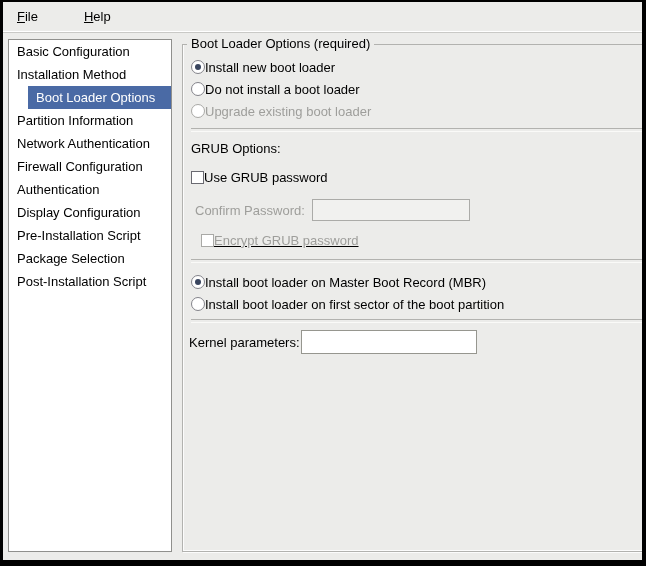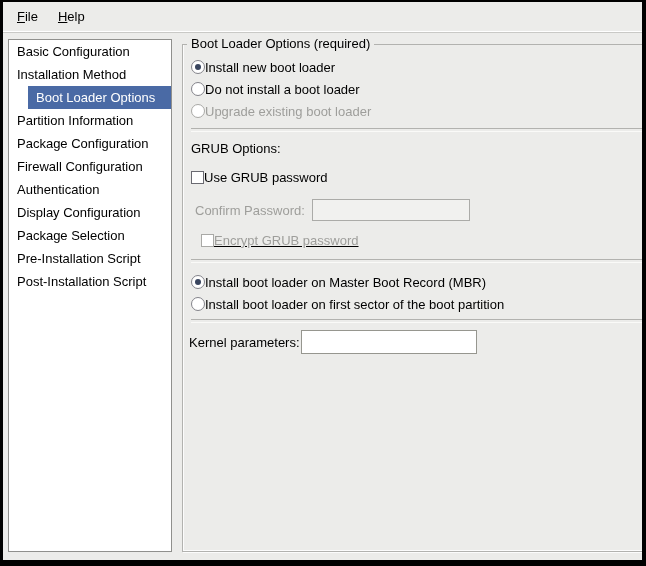--- a/index.html
+++ b/index.html
@@ -25,20 +25,21 @@
     font-family:"Liberation Sans","DejaVu Sans",sans-serif;
     font-size:13px;color:var(--text);
     overflow:hidden;
   }
   
   .menubar{
     height:29px;display:flex;align-items:center;
     padding-left:4px;
     border-bottom:1px solid #ffffff;
     box-shadow:0 1px 0 #c9c9c6;
+    gap:26px;
   }
   .menu-item{padding:3px 10px;cursor:default;}
   .u{text-decoration:underline;}
   
   .sidebar{
     position:absolute;left:5px;top:37px;width:164px;bottom:8px;
     background:var(--list-bg);
     border:1px solid #90908d;
     box-sizing:border-box;
     padding-top:0;
@@ -103,26 +104,26 @@
   <div class="menubar">
     <div class="menu-item"><span class="u">F</span><span>ile</span></div>
     <div class="menu-item"><span class="u">H</span><span>elp</span></div>
   </div>
 
   <div class="sidebar">
     <div class="side-item">Basic Configuration</div>
     <div class="side-item">Installation Method</div>
     <div class="side-item selected">Boot Loader Options</div>
     <div class="side-item">Partition Information</div>
-    <div class="side-item">Package Configuration</div>
+    <div class="side-item">Network Authentication</div>
     <div class="side-item">Firewall Configuration</div>
     <div class="side-item">Authentication</div>
     <div class="side-item">Display Configuration</div>
+    <div class="side-item">Pre-Installation Script</div>
     <div class="side-item">Package Selection</div>
-    <div class="side-item">Pre-Installation Script</div>
     <div class="side-item">Post-Installation Script</div>
   </div>
 
   <fieldset class="frame">
     <legend>Boot Loader Options (required)</legend>
 
     <div class="row mt4">
       <span class="radio checked"></span>
       <span class="lbl">Install new boot loader</span>
     </div>

